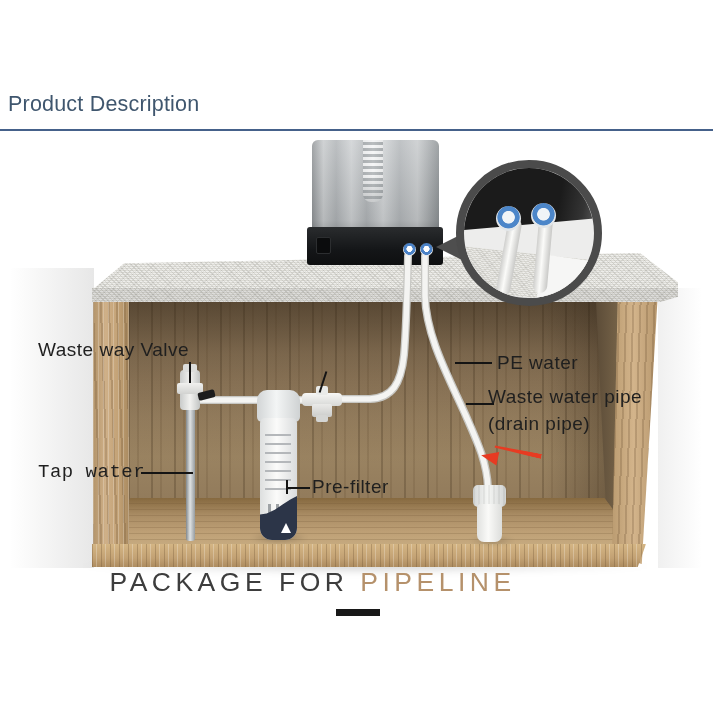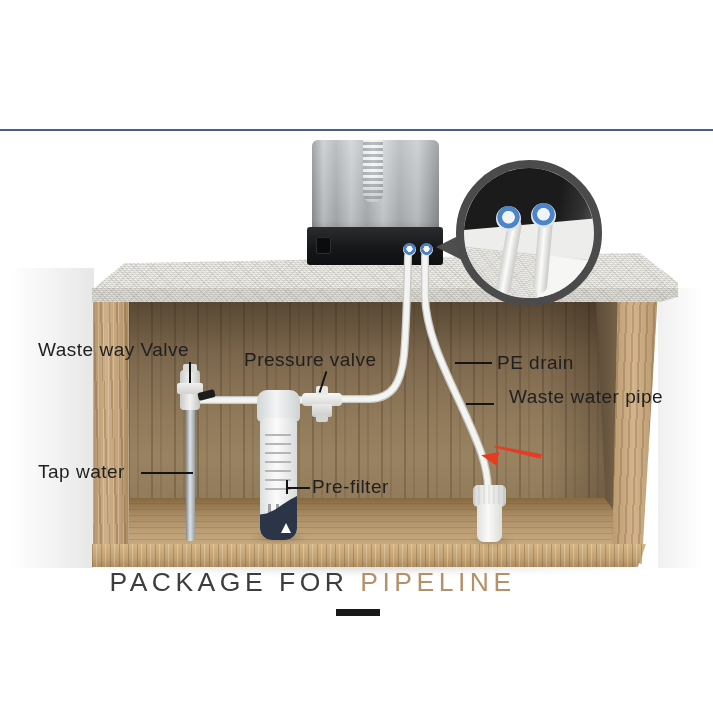--- a/index.html
+++ b/index.html
@@ -139,22 +139,22 @@
   .mag-pipe-2{left:72px;top:47px;transform:rotate(5deg);}
   .mag-fit{position:absolute;width:25px;height:25px;border-radius:50%;
     background:radial-gradient(circle at 50% 45%,#f0f4f7 0 32%,#4c86c9 36% 58%,#e2e6e9 62% 78%,#c9cdd0 82%);}
   .mag-fit-1{left:32px;top:38px;} .mag-fit-2{left:67px;top:35px;}
 
   
   .lbl{position:absolute;font-size:19px;color:#1f1f1f;letter-spacing:.5px;white-space:nowrap;}
   .lbl-three-way{left:38px;top:339px;}
   .lbl-pressure{left:244px;top:349px;}
   .lbl-pe-pipe{left:497px;top:352px;}
-  .lbl-waste{left:509px;top:383px;line-height:27px;}
-  .lbl-tap{left:38px;top:461px;}
+  .lbl-waste{left:488px;top:383px;line-height:27px;}
+  .lbl-tap{left:38px;top:461px;font-family:Liberation Mono, monospace;}
   .lbl-prefilter{left:312px;top:476px;}
   .leader{position:absolute;background:#141414;}
   .leader-1{left:189px;top:362px;width:2px;height:21px;}
   .leader-2{left:322px;top:371px;width:2px;height:22px;transform:rotate(18deg);}
   .leader-3{left:455px;top:362px;width:37px;height:2px;}
   .leader-4{left:466px;top:403px;width:28px;height:2px;}
   .leader-5{left:141px;top:472px;width:52px;height:2px;}
   .leader-6{left:288px;top:487px;width:22px;height:2px;}
   .leader-6t{left:286px;top:480px;width:2px;height:14px;}
 
@@ -170,20 +170,21 @@
   .package-line{position:absolute;left:0;top:567px;width:625px;text-align:center;
     font-size:26.5px;letter-spacing:4.5px;color:#3d3d3d;}
   .package-accent{color:#b5916b;}
   .package-bar{position:absolute;left:336px;top:609px;width:44px;height:7px;background:#181818;}
 </style>
 </head>
 <body>
 
 <div class="stage">
 
+  <div class="page-title">Product Description</div>
   <div class="title-rule"></div>
 
   <div class="wall-left"></div>
   <div class="wall-right"></div>
   <div class="floor-shadow"></div>
 
   <div class="back-wall"></div>
   <div class="inner-right-wall"></div>
   <div class="cab-floor"></div>
   <div class="stile-left"></div>
@@ -245,28 +246,28 @@
     <div class="mag-black"></div>
     <div class="mag-pipe mag-pipe-1"></div>
     <div class="mag-pipe mag-pipe-2"></div>
     <div class="mag-fit mag-fit-1"></div>
     <div class="mag-fit mag-fit-2"></div>
   </div>
 
   <div class="lbl lbl-three-way">Waste way Valve</div>
   <div class="leader leader-1"></div>
 
-  <div class="lbl lbl-pressure">Pressure valve</div>
   <div class="leader leader-2"></div>
 
-  <div class="lbl lbl-pe-pipe">PE drain</div>
+  <div class="lbl lbl-pe-pipe">PE water</div>
   <div class="leader leader-3"></div>
 
   <div class="lbl lbl-waste">
     <span>Waste water pipe</span><br>
+    <span>(drain pipe)</span>
   </div>
   <div class="leader leader-4"></div>
 
   <div class="lbl lbl-tap">Tap water</div>
   <div class="leader leader-5"></div>
 
   <div class="lbl lbl-prefilter">Pre-filter</div>
   <div class="leader leader-6"></div>
   <div class="leader leader-6t"></div>
 

